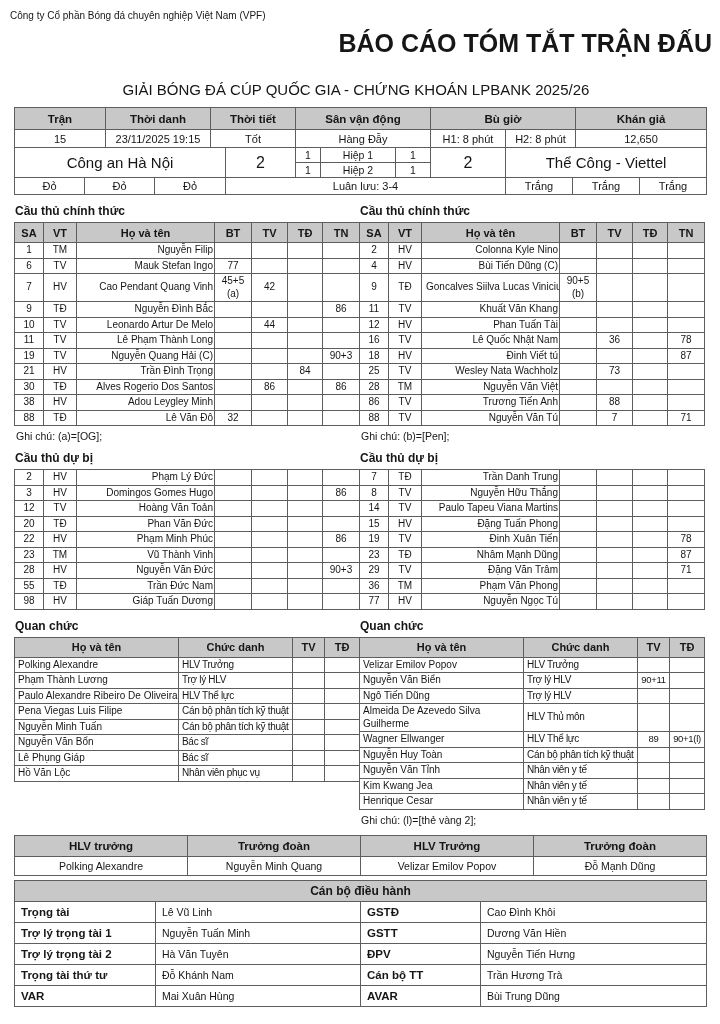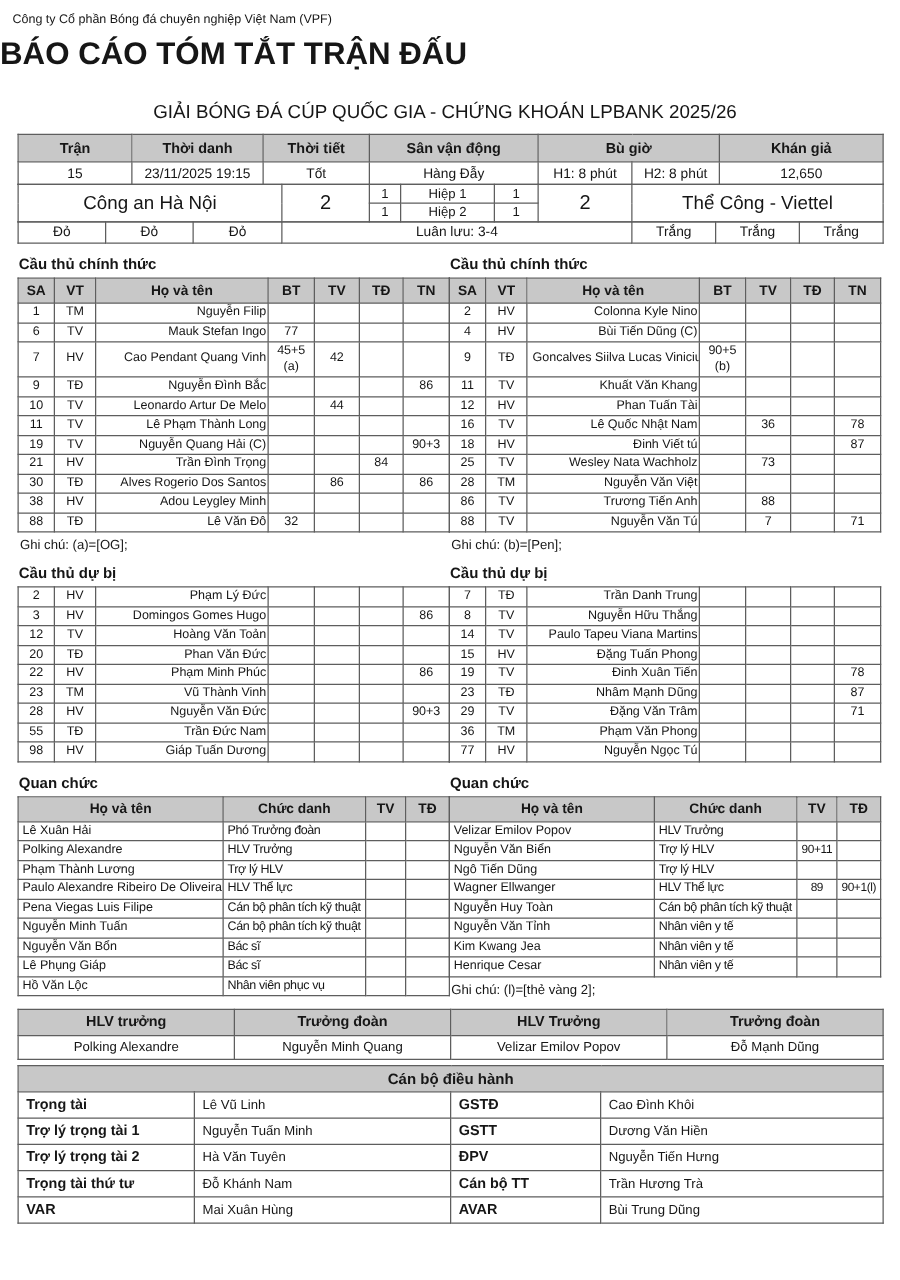--- a/index.html
+++ b/index.html
@@ -1,21 +1,21 @@
 <!DOCTYPE html>
 <html><head>
 <meta charset="utf-8">
 <style>
   * { box-sizing: border-box; }
   html,body { margin:0; padding:0; background:#fff; }
   body { font-family:"Liberation Sans","DejaVu Sans",sans-serif; color:#161616; }
   .page { position:relative; width:712px; height:1024px; background:#fff; overflow:hidden; }
   .inner { padding:0 14px; }
   .org { font-size:10px; padding:10px 0 0 10px; }
-  .title { text-align:left; font-size:25px; font-weight:700; margin-top:8px; }
+  .title { text-align:right; font-size:25px; font-weight:700; margin-top:8px; }
   .subtitle { text-align:center; font-size:15px; margin-top:23px; margin-bottom:9px; }
 
   table { border-collapse:collapse; table-layout:fixed; width:692px; }
   th,td { border:1px solid #5e5e5e; overflow:hidden; }
   th { background:#c8c8c8; font-weight:700; }
 
   .tinfo th { font-size:11.5px; height:22px; padding:2px; }
   .tinfo td { font-size:11px; height:18px; text-align:center; }
   .tscore { margin-top:-1px; }
   .tscore td { text-align:center; }
@@ -374,26 +374,20 @@
           <thead>
               <tr>
                 <th>Họ và tên</th>
                 <th>Chức danh</th>
                 <th>TV</th>
                 <th>TĐ</th>
               </tr>
             </thead>
           <tbody>
               <tr>
-                <td>Lê Xuân Hải</td>
-                <td>Phó Trưởng đoàn</td>
-                <td></td>
-                <td></td>
-              </tr>
-              <tr>
                 <td>Polking Alexandre</td>
                 <td>HLV Trưởng</td>
                 <td></td>
                 <td></td>
               </tr>
               <tr>
                 <td>Phạm Thành Lương</td>
                 <td>Trợ lý HLV</td>
                 <td></td>
                 <td></td>
@@ -688,20 +682,27 @@
                 <td>90+11</td>
                 <td></td>
               </tr>
               <tr>
                 <td>Ngô Tiến Dũng</td>
                 <td>Trợ lý HLV</td>
                 <td></td>
                 <td></td>
               </tr>
               <tr>
+                <td>Almeida De Azevedo Silva
+Guilherme</td>
+                <td>HLV Thủ môn</td>
+                <td></td>
+                <td></td>
+              </tr>
+              <tr>
                 <td>Wagner Ellwanger</td>
                 <td>HLV Thể lực</td>
                 <td>89</td>
                 <td>90+1(l)</td>
               </tr>
               <tr>
                 <td>Nguyễn Huy Toàn</td>
                 <td>Cán bộ phân tích kỹ thuật</td>
                 <td></td>
                 <td></td>

